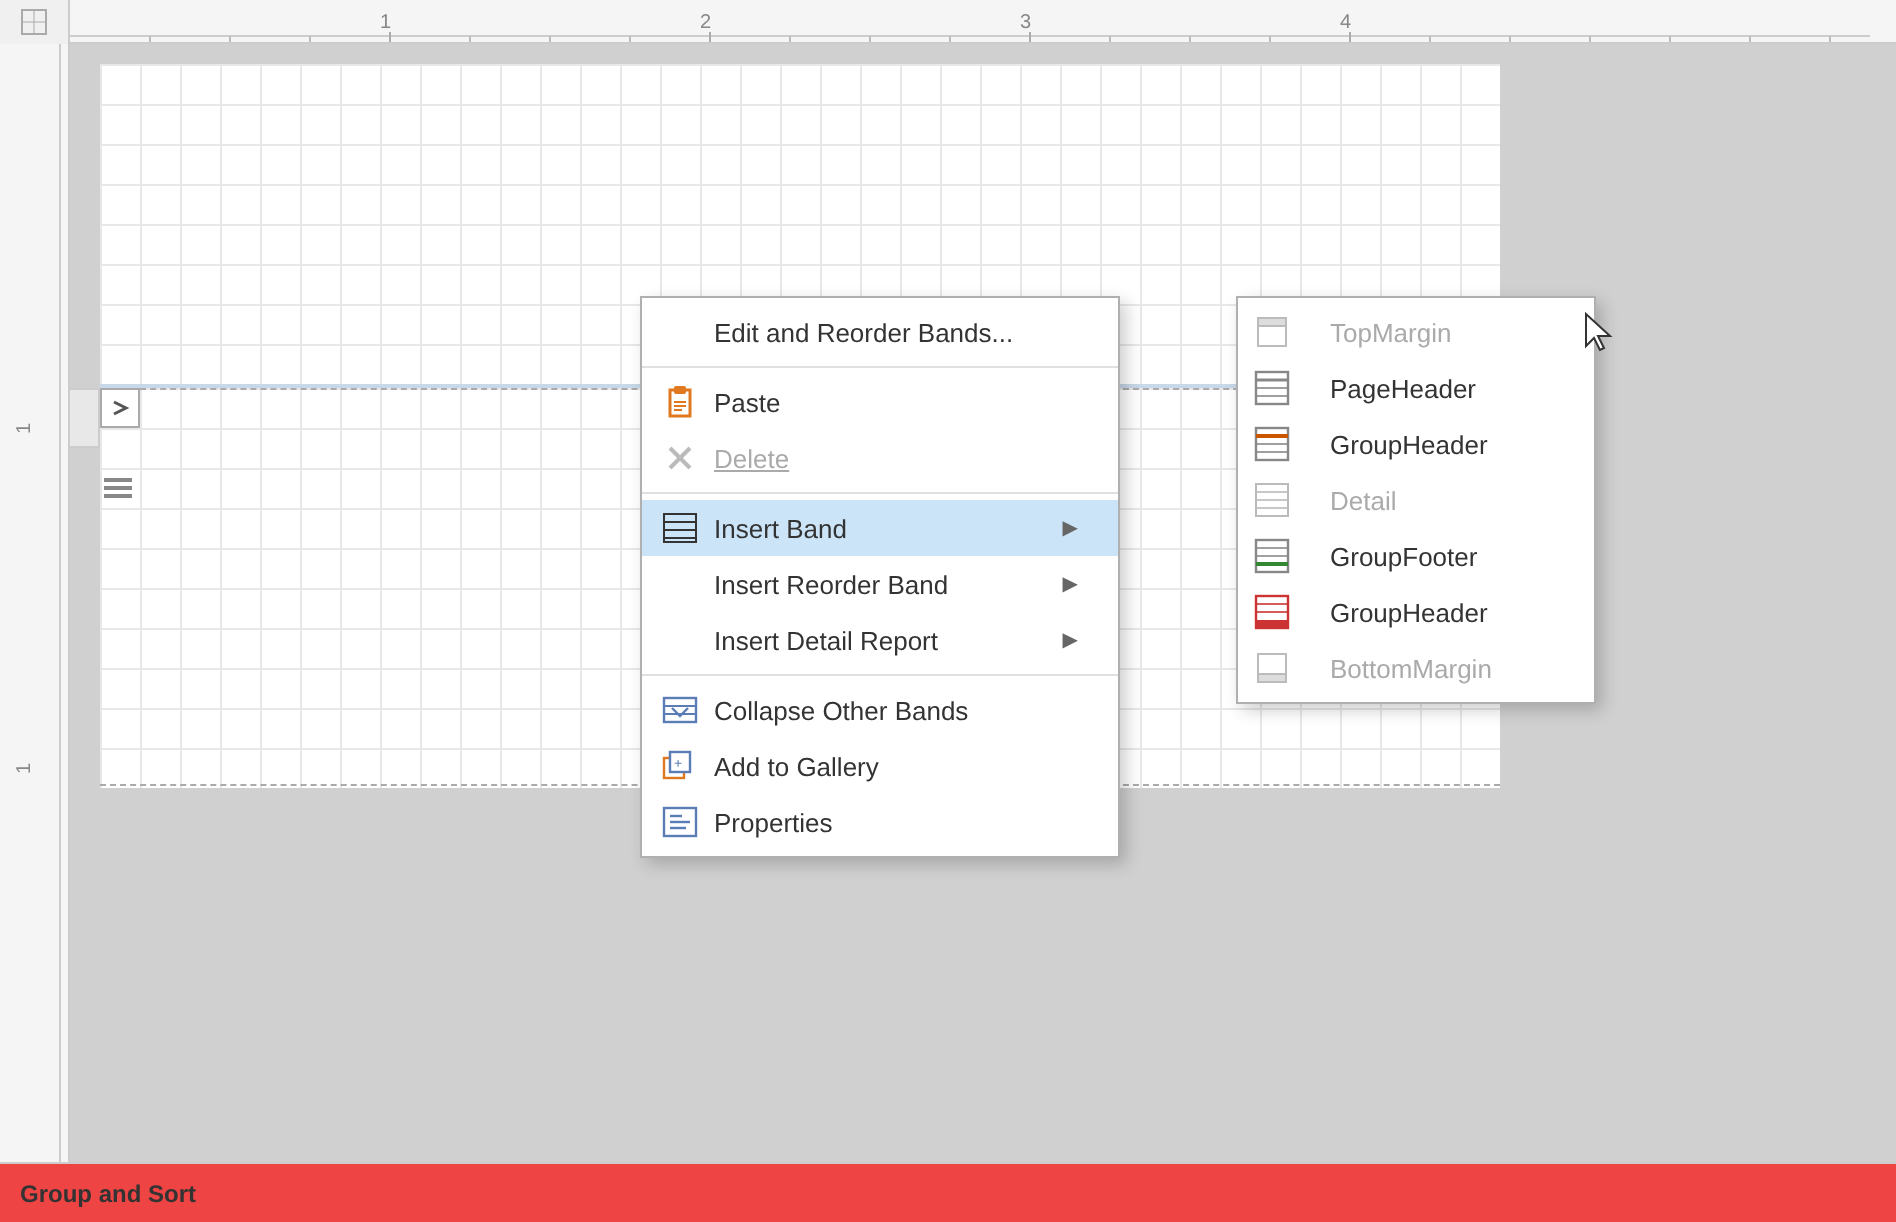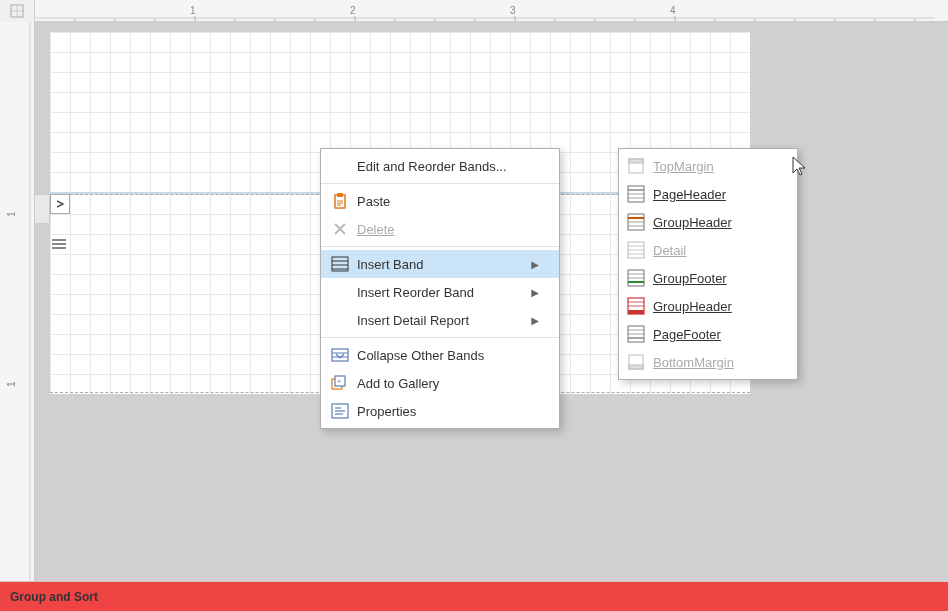--- a/index.html
+++ b/index.html
@@ -151,24 +151,23 @@
       min-width: 180px;
       z-index: 101;
       padding: 3px 0;
     }
 
     .submenu-item {
       display: flex;
       align-items: center;
       padding: 5px 16px 5px 8px;
       cursor: pointer;
-      gap: 8px;
+      gap: 20px;
       white-space: nowrap;
       color: #333;
-      text-decoration: underline;
     }
 
     .submenu-item.disabled {
       color: #aaa;
     }
 
     
     .status-bar {
       position: absolute;
       bottom: 0; left: 0; right: 0;
@@ -455,31 +454,20 @@
       <svg width="18" height="18" viewBox="0 0 18 18">
         <rect x="1" y="1" width="16" height="16" fill="none" stroke="#cc3333" stroke-width="1.2"></rect>
         <line x1="1" y1="5" x2="17" y2="5" stroke="#cc3333" stroke-width="0.8"></line>
         <line x1="1" y1="9" x2="17" y2="9" stroke="#cc3333" stroke-width="0.8"></line>
         <rect x="1" y="13" width="16" height="4" fill="#cc3333"></rect>
       </svg>
     </div>
     <span>GroupHeader</span>
   </div>
 
-  <div class="submenu-item">
-    <div class="menu-icon">
-      <svg width="18" height="18" viewBox="0 0 18 18">
-        <rect x="1" y="1" width="16" height="16" fill="none" stroke="#888" stroke-width="1.2"></rect>
-        <line x1="1" y1="5" x2="17" y2="5" stroke="#888" stroke-width="0.8"></line>
-        <line x1="1" y1="9" x2="17" y2="9" stroke="#888" stroke-width="0.8"></line>
-        <line x1="1" y1="13" x2="17" y2="13" stroke="#888" stroke-width="1.5"></line>
-      </svg>
-    </div>
-    <span>PageFooter</span>
-  </div>
 
   <div class="submenu-item disabled">
     <div class="menu-icon">
       <svg width="18" height="18" viewBox="0 0 18 18">
         <rect x="2" y="2" width="14" height="14" fill="none" stroke="#bbb" stroke-width="1"></rect>
         <rect x="2" y="12" width="14" height="4" fill="#ddd" stroke="#bbb" stroke-width="1"></rect>
       </svg>
     </div>
     <span>BottomMargin</span>
   </div>

